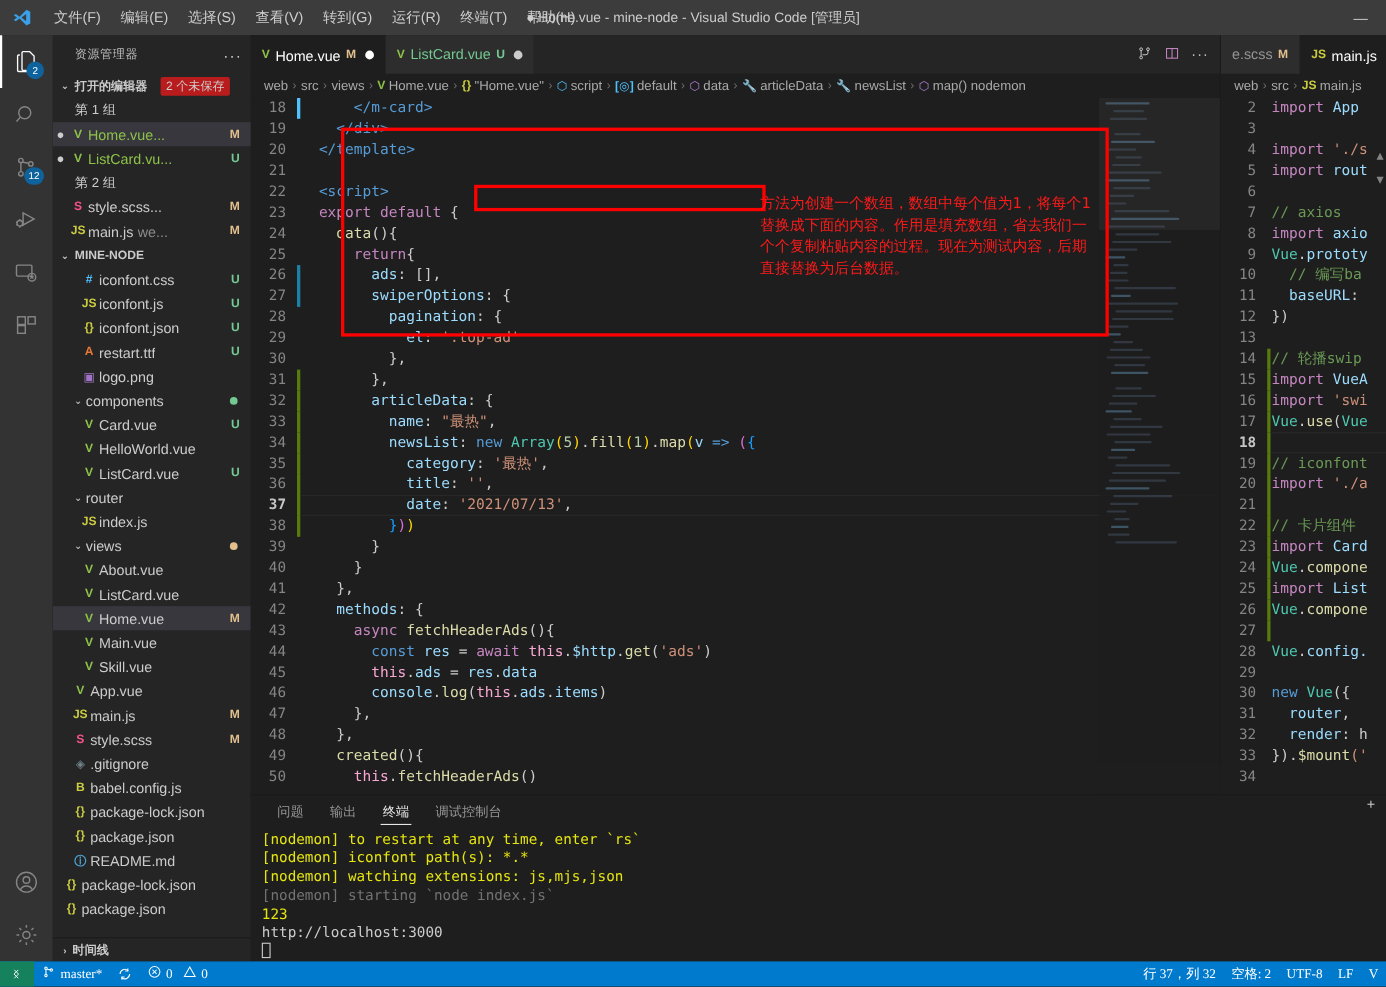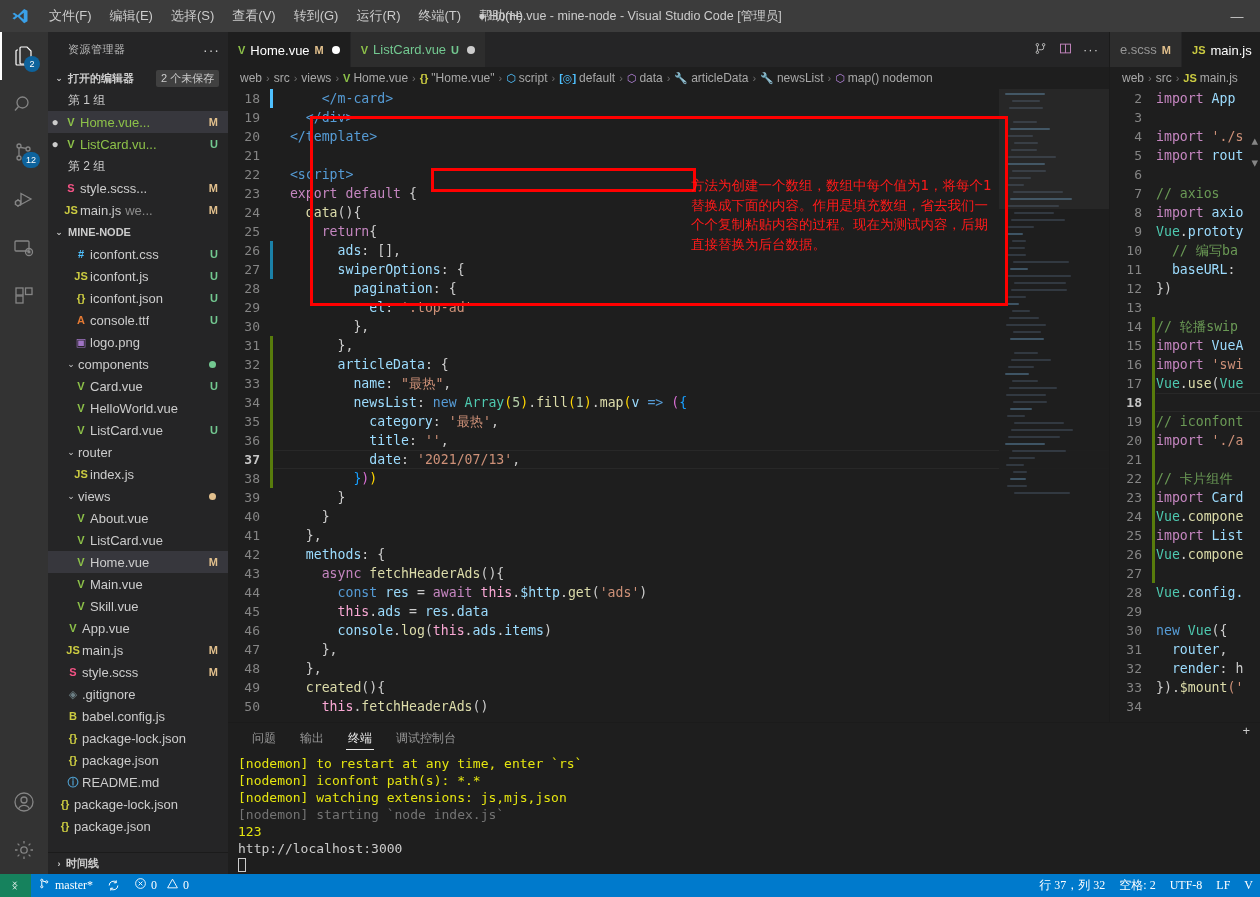--- a/index.html
+++ b/index.html
@@ -59,22 +59,22 @@
     height:35px; display:flex; align-items:center; justify-content:space-between;
     padding:0 8px 0 20px; font-size:11px; letter-spacing:.5px; color:#bbbbbb; flex:0 0 35px;
   }
   .sb-dots { color:#cccccc; letter-spacing:1px; font-size:14px; }
   .sec-header {
     height:22px; display:flex; align-items:center; font-size:11px; font-weight:bold;
     color:#cccccc; padding-left:4px; gap:2px; flex:0 0 22px;
   }
   .twisty { width:14px; text-align:center; font-size:9px; color:#cccccc; }
   .open-count {
-    background:#404040; color:#cccccc; font-weight:normal; font-size:11px;
-    padding:1px 5px; border-radius:2px; margin-left:20px;
+    background:#b91c1c; color:#cccccc; font-weight:normal; font-size:11px;
+    padding:1px 5px; border-radius:2px; margin-left:10px;
   }
   .tree { flex:1 1 auto; overflow:hidden; }
   .row {
     height:22px; display:flex; align-items:center; font-size:13px; color:#cccccc;
     white-space:nowrap; position:relative;
   }
   .row.sel { background:#37373d; }
   .row .dirty { width:14px; text-align:center; font-size:12px; color:#cccccc; flex:0 0 14px; }
   .row .ico { width:18px; flex:0 0 18px; text-align:center; font-size:11px; font-weight:bold; }
   .row .nm { overflow:hidden; text-overflow:ellipsis; }
@@ -337,21 +337,21 @@
           </div>
           <div class="row">
             <span style="display:inline-block;width:24px"></span>
             <span class="ico c-json">{}</span>
             <span class="nm">iconfont.json</span>
             <span class="st c-U">U</span>
           </div>
           <div class="row">
             <span style="display:inline-block;width:24px"></span>
             <span class="ico c-ttf">A</span>
-            <span class="nm">console.ttf</span>
+            <span class="nm">restart.ttf</span>
             <span class="st c-U">U</span>
           </div>
           <div class="row">
             <span style="display:inline-block;width:24px"></span>
             <span class="ico c-img">▣</span>
             <span class="nm">logo.png</span>
           </div>
           <div class="row">
             <span style="display:inline-block;width:16px"></span>
             <span class="twisty">⌄</span>

